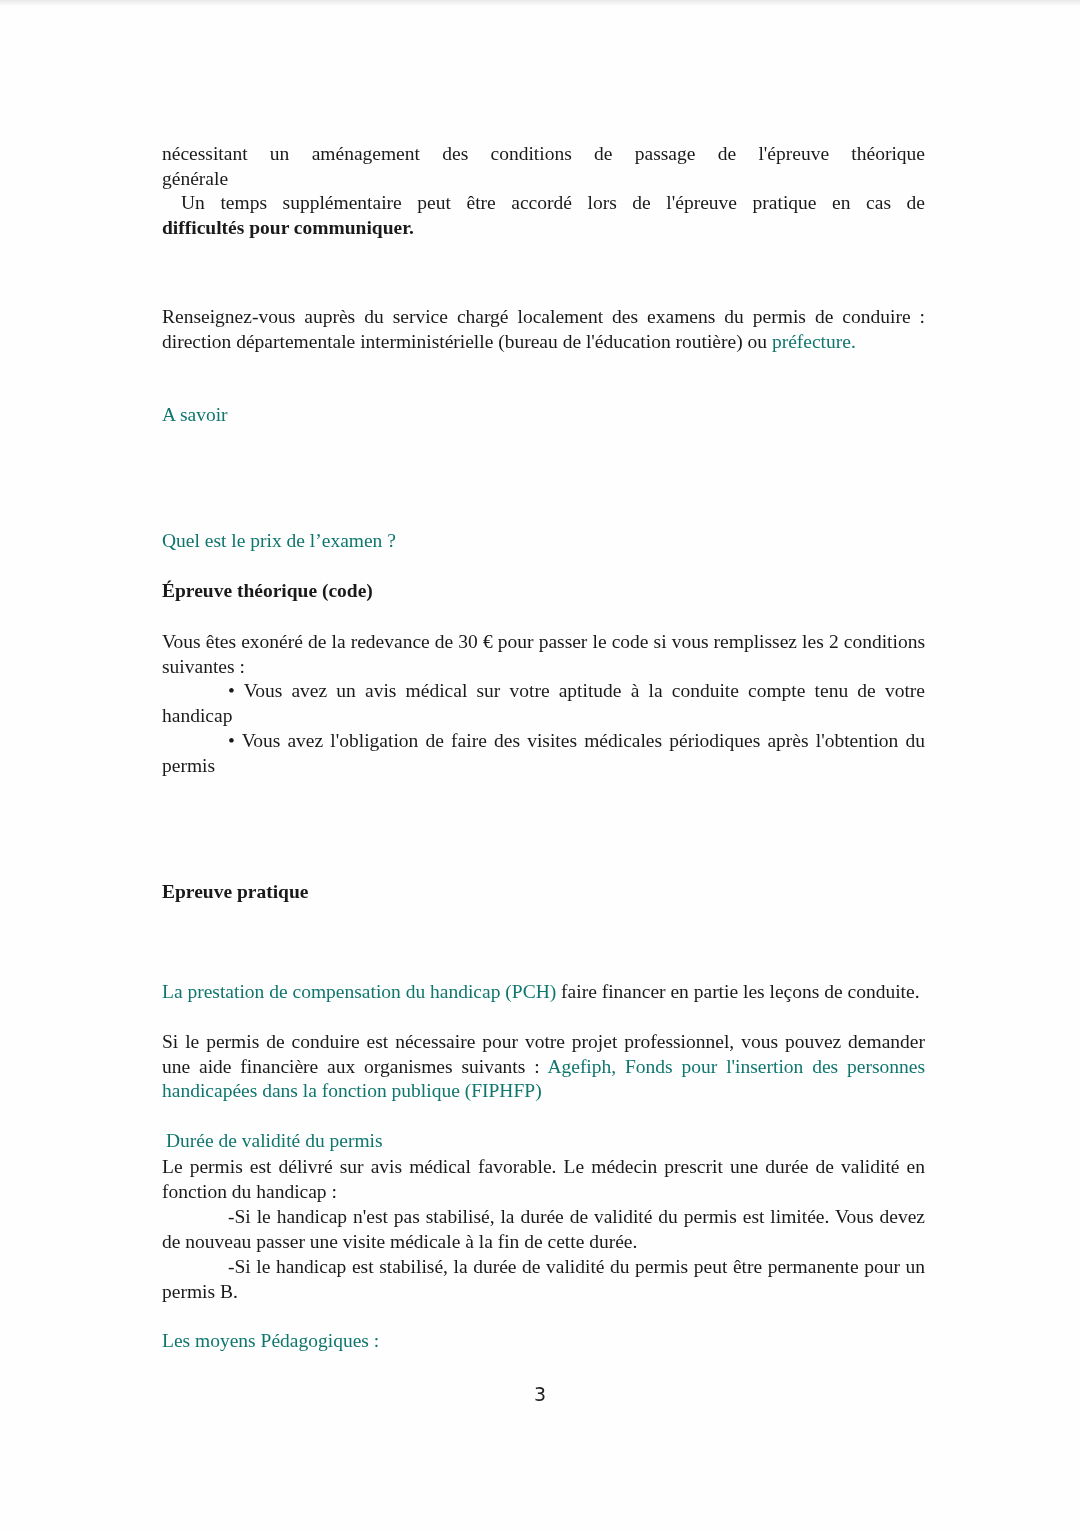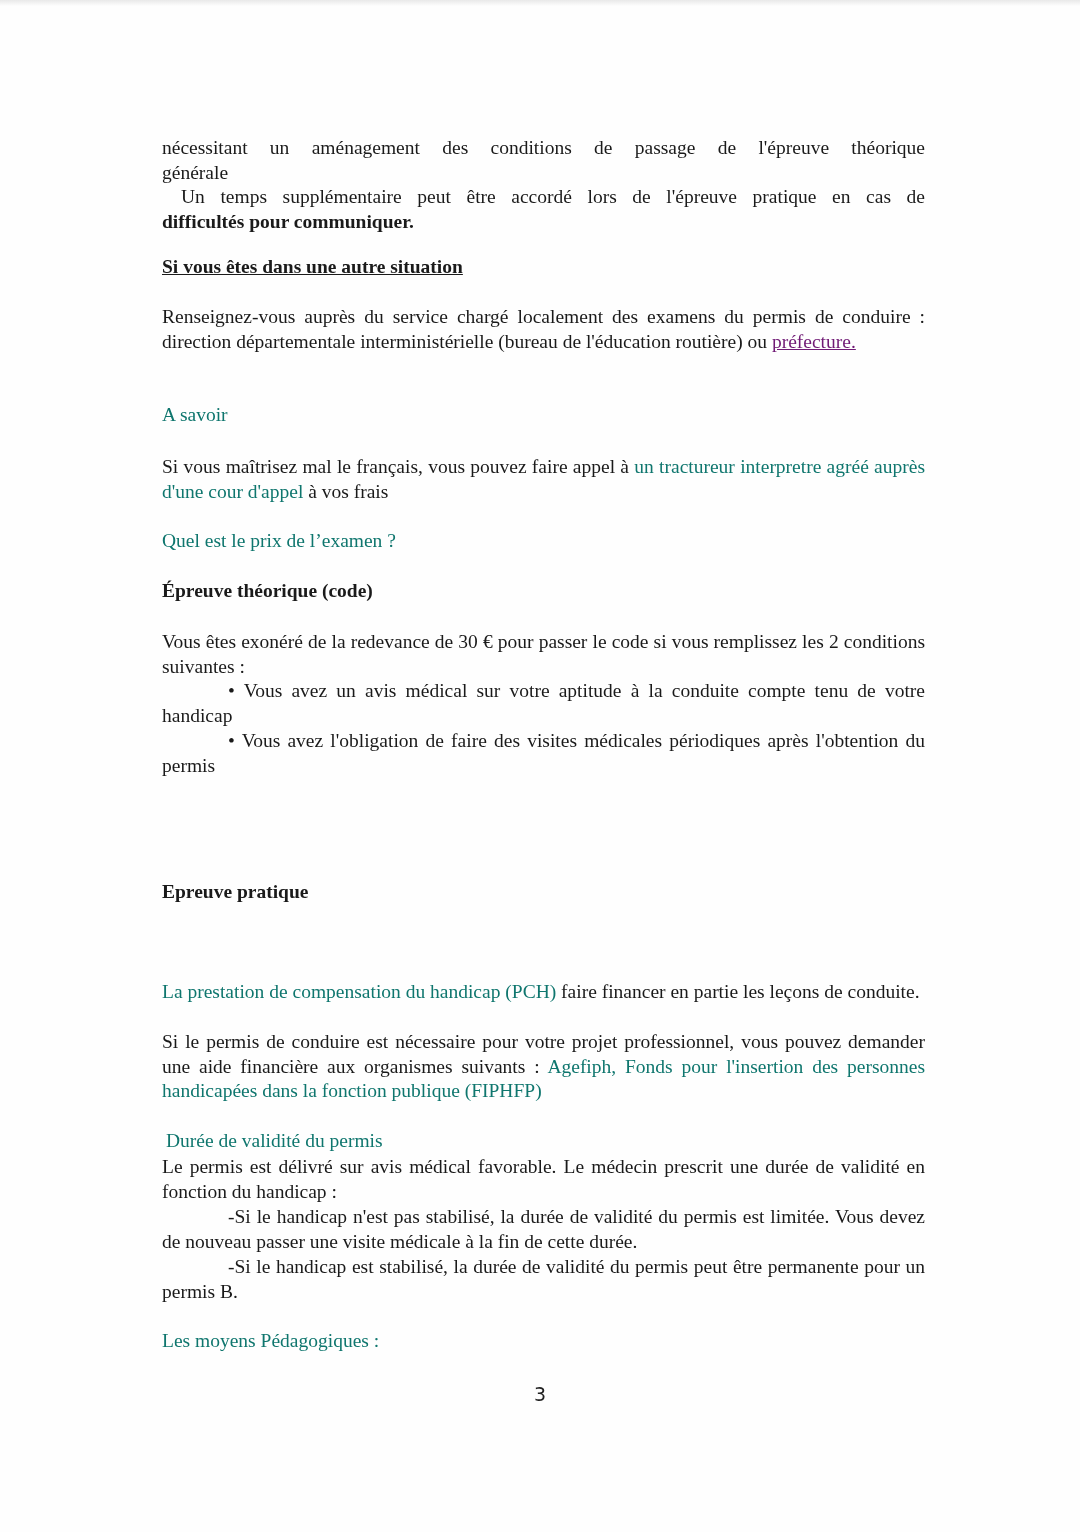--- a/index.html
+++ b/index.html
@@ -28,56 +28,52 @@
     }
     .block {
       position: absolute;
       left: 162px;
       width: 763px;
       font-size: 19.5px;
       line-height: 24.7px;
       text-align: justify;
     }
     .red { color: #0f766e; }
-    .link { color: #701a75; text-decoration: underline; }
+    .link { color: #0f766e; }
     .bold { font-weight: bold; }
     .under { text-decoration: underline; }
     .line { display: block; }
     .pagenum {
       position: absolute;
       left: 0; width: 1080px;
       top: 1383px;
       text-align: center;
       font-family: "DejaVu Sans", sans-serif;
       font-size: 19px;
       color: #222;
     }
   </style>
 </head>
 <body>
 
 <div class="page">
   <div class="topedge"></div>
 
-  <div class="block" style="top:136px;">
+  <div class="block" style="top:142px;">
     <span class="line" style="text-align-last:justify;">nécessitant un aménagement des conditions de passage de l'épreuve théorique</span>
     <span class="line">générale</span>
     <span class="line" style="text-align-last:justify;margin-left:19px;">Un temps supplémentaire peut être accordé lors de l'épreuve pratique en cas de</span>
     <span class="line bold">difficultés pour communiquer.</span>
   </div>
 
-  <div class="block bold under" style="top:255px;">Si vous êtes dans une autre situation</div>
   <div class="block" style="top:305px;">
     <span>Renseignez-vous auprès du service chargé localement des examens du permis de conduire : direction départementale interministérielle (bureau de l'éducation routière) ou </span><span class="link">préfecture.</span>
   </div>
 
   <div class="block red" style="top:403px;">A savoir</div>
-  <div class="block" style="top:455px;">
-    <span>Si vous maîtrisez mal le français, vous pouvez faire appel à </span><span class="red">un tractureur interpretre agréé auprès d'une cour d'appel</span><span> à vos frais</span>
-  </div>
 
   <div class="block red" style="top:529px;">Quel est le prix de l’examen ?</div>
 
   <div class="block bold" style="top:579px;">Épreuve théorique (code)</div>
   <div class="block" style="top:630px;">Vous êtes exonéré de la redevance de 30 € pour passer le code si vous remplissez les 2 conditions suivantes :</div>
   <div class="block" style="top:679px;text-indent:66px;">• Vous avez un avis médical sur votre aptitude à la conduite compte tenu de votre handicap</div>
   <div class="block" style="top:729px;text-indent:66px;">• Vous avez l'obligation de faire des visites médicales périodiques après l'obtention du permis</div>
 
   <div class="block bold" style="top:880px;">Epreuve pratique</div>
   <div class="block" style="top:980px;">

